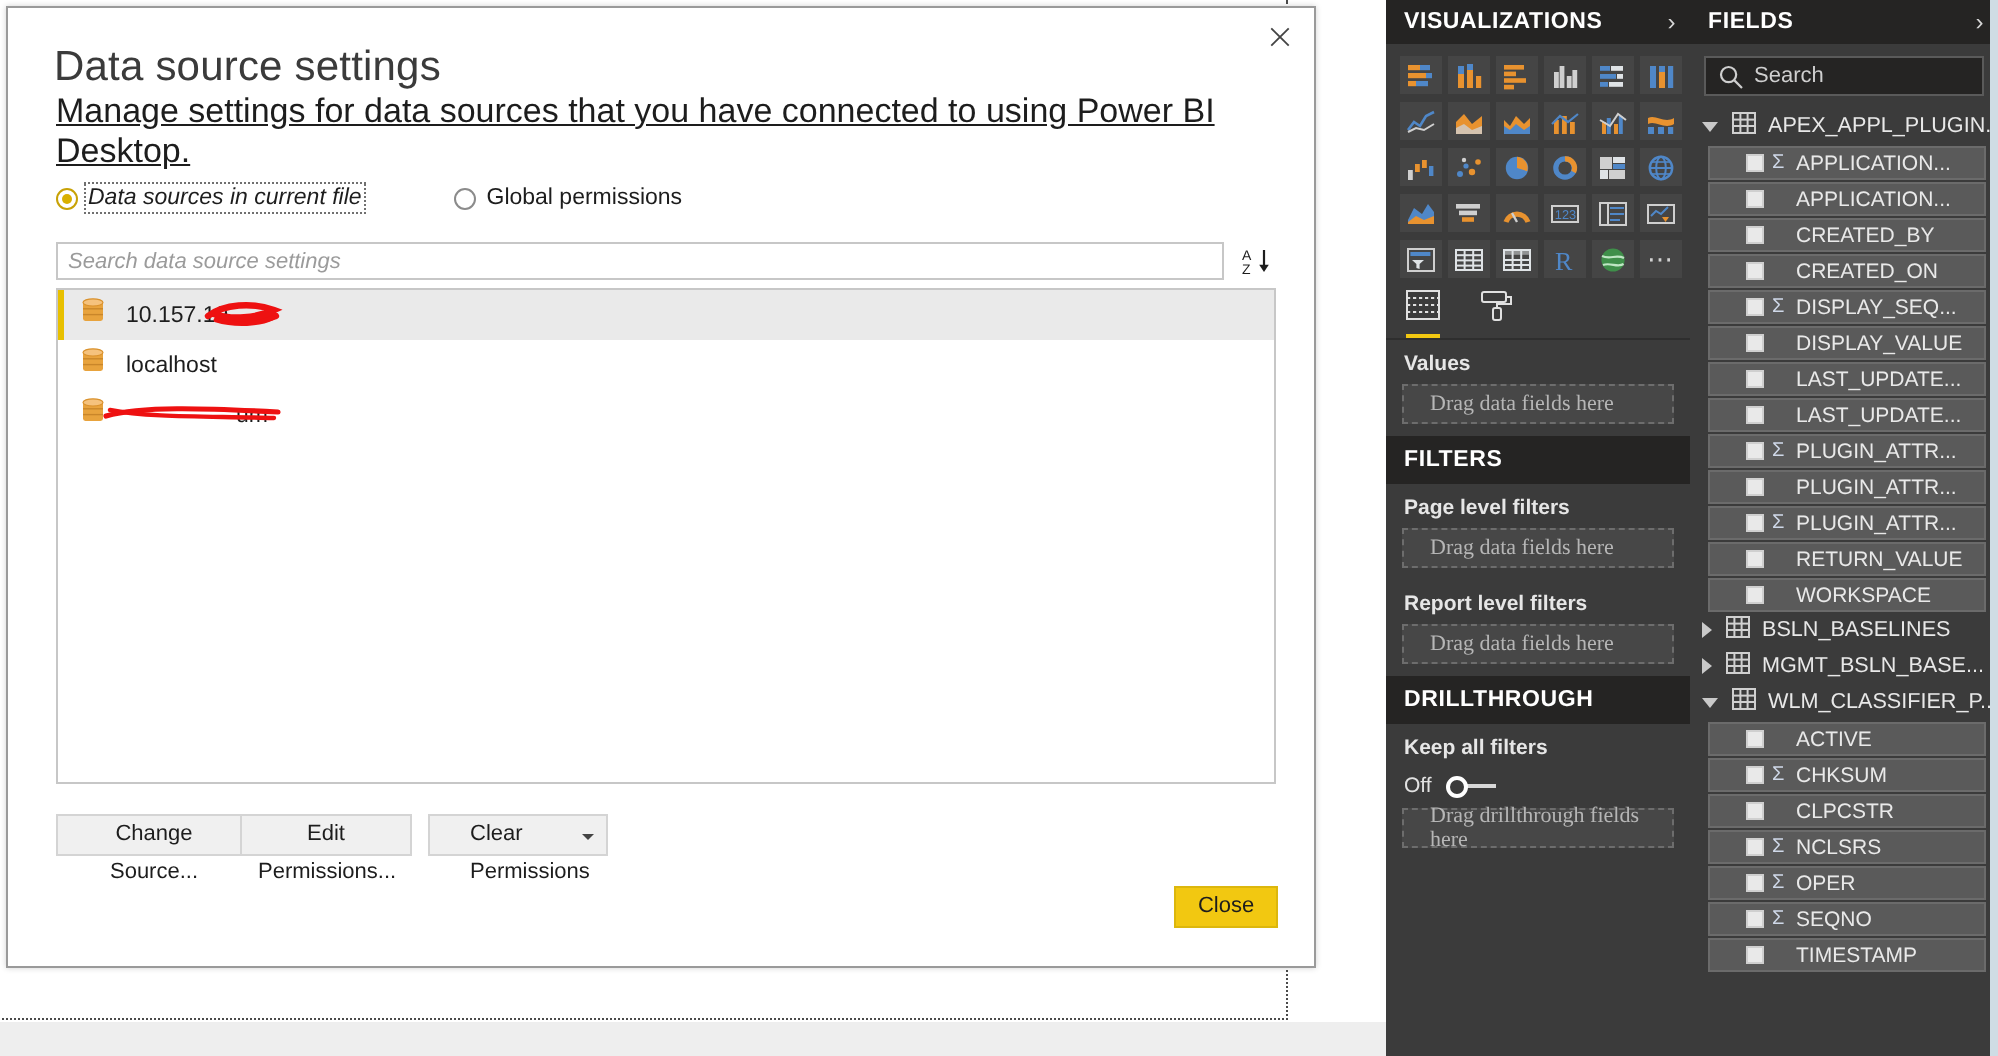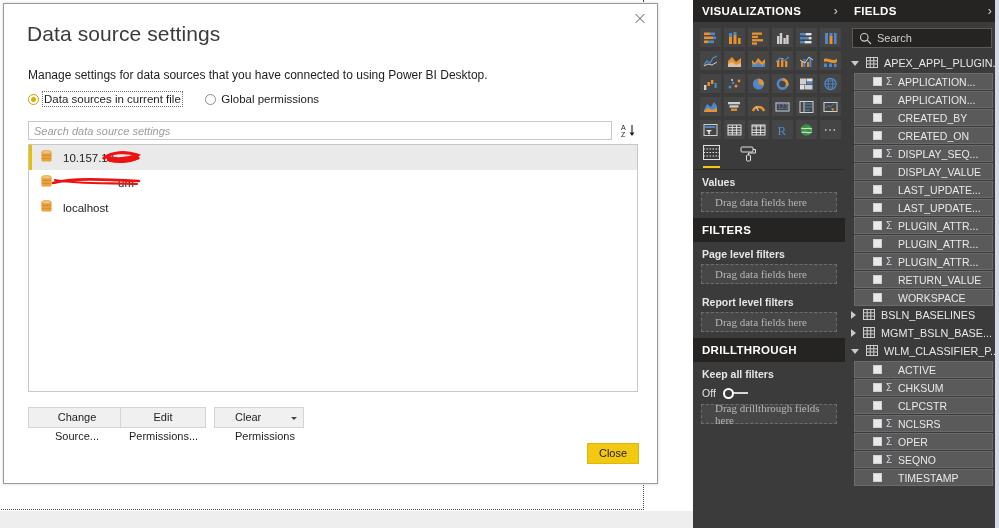--- a/index.html
+++ b/index.html
@@ -44,46 +44,46 @@
     display: flex; align-items: center; justify-content: center;
     color: #3a3a3a; font-size: 14px; line-height: 1;
     cursor: pointer; background: transparent; border: none;
   }
   .dlg-title {
     position: absolute; left: 23px; top: 18px;
     font-size: 21px; color: #3b3b3b; font-weight: 400;
     letter-spacing: .1px;
   }
   .dlg-sub {
-    position: absolute; left: 24px; top: 64px;
-    font-size: 12px; color: #1d1d1d;
+    position: absolute; left: 24px; top: 42px;
+    font-size: 17px; color: #1d1d1d; text-decoration: underline;
   }
 
   
   .radio-row { position: absolute; left: 24px; top: 89px; }
   .radio-opt {
     display: inline-flex; align-items: center; gap: 5px;
     font-size: 11.5px; color: #1d1d1d; cursor: pointer;
     vertical-align: top;
   }
-  .radio-opt.second { margin-left: 20px; }
+  .radio-opt.second { margin-left: 42px; }
   .rdo {
     width: 11px; height: 11px; border-radius: 50%;
     border: 1px solid #8b8b8b; background: #fff;
     display: inline-block; position: relative; flex: none;
   }
   .rdo.on { border-color: #c8a206; }
   .rdo.on::after {
     content: ""; position: absolute; left: 2px; top: 2px;
     width: 5px; height: 5px; border-radius: 50%;
     background: #d9b000;
   }
   .rdo-label { white-space: nowrap; }
   .rdo-label.focused {
-    outline: 1px dotted #707070; outline-offset: 1px;
+    outline: 1px dotted #707070; outline-offset: 1px; font-style: italic;
   }
 
   
   .src-search {
     position: absolute; left: 24px; top: 117px;
     width: 584px; height: 19px;
     border: 1px solid #c7c7c7; background: #fff;
     font-size: 11px; color: #9b9b9b;
     font-style: italic; padding: 0 5px;
     font-family: "Liberation Sans", sans-serif;
@@ -330,38 +330,38 @@
       <div class="src-row">
         <span class="db-icon">
           <svg width="11" height="13" viewBox="0 0 11 13" aria-hidden="true">
             <rect x="0.5" y="2" width="10" height="9.5" rx="1.2" fill="#e8a33d"></rect>
             <ellipse cx="5.5" cy="2.2" rx="5" ry="1.8" fill="#f5c27d"></ellipse>
             <ellipse cx="5.5" cy="2.2" rx="5" ry="1.8" fill="none" stroke="#d9912c" stroke-width=".6"></ellipse>
             <line x1="0.5" y1="5.4" x2="10.5" y2="5.4" stroke="#c9862a" stroke-width=".7"></line>
             <line x1="0.5" y1="8.3" x2="10.5" y2="8.3" stroke="#c9862a" stroke-width=".7"></line>
           </svg>
         </span>
-        <span class="src-name" style="padding-left:55px;">um</span>
-        <svg class="redact" style="left:22px; top:3px;" width="92" height="18" viewBox="0 0 92 18">
-          <path d="M2 10 C20 5, 50 6, 88 8" stroke="#ee1111" stroke-width="2.6" fill="none" stroke-linecap="round"></path>
-          <path d="M4 7 C24 11, 56 10, 86 11" stroke="#ee1111" stroke-width="2.2" fill="none" stroke-linecap="round"></path>
-        </svg>
+        <span class="src-name">localhost</span>
       </div>
 
       <div class="src-row">
         <span class="db-icon">
           <svg width="11" height="13" viewBox="0 0 11 13" aria-hidden="true">
             <rect x="0.5" y="2" width="10" height="9.5" rx="1.2" fill="#e8a33d"></rect>
             <ellipse cx="5.5" cy="2.2" rx="5" ry="1.8" fill="#f5c27d"></ellipse>
             <ellipse cx="5.5" cy="2.2" rx="5" ry="1.8" fill="none" stroke="#d9912c" stroke-width=".6"></ellipse>
             <line x1="0.5" y1="5.4" x2="10.5" y2="5.4" stroke="#c9862a" stroke-width=".7"></line>
             <line x1="0.5" y1="8.3" x2="10.5" y2="8.3" stroke="#c9862a" stroke-width=".7"></line>
           </svg>
         </span>
-        <span class="src-name">localhost</span>
+        <span class="src-name" style="padding-left:55px;">um</span>
+        <svg class="redact" style="left:22px; top:3px;" width="92" height="18" viewBox="0 0 92 18">
+          <path d="M2 10 C20 5, 50 6, 88 8" stroke="#ee1111" stroke-width="2.6" fill="none" stroke-linecap="round"></path>
+          <path d="M4 7 C24 11, 56 10, 86 11" stroke="#ee1111" stroke-width="2.2" fill="none" stroke-linecap="round"></path>
+        </svg>
       </div>
 
 
     </div>
 
     <button class="btn" id="btn-change">Change Source...</button>
     <button class="btn" id="btn-edit">Edit Permissions...</button>
     <div class="btn" id="btn-clear">
       <span>Clear Permissions</span>
       <span class="caret-dn"></span>

